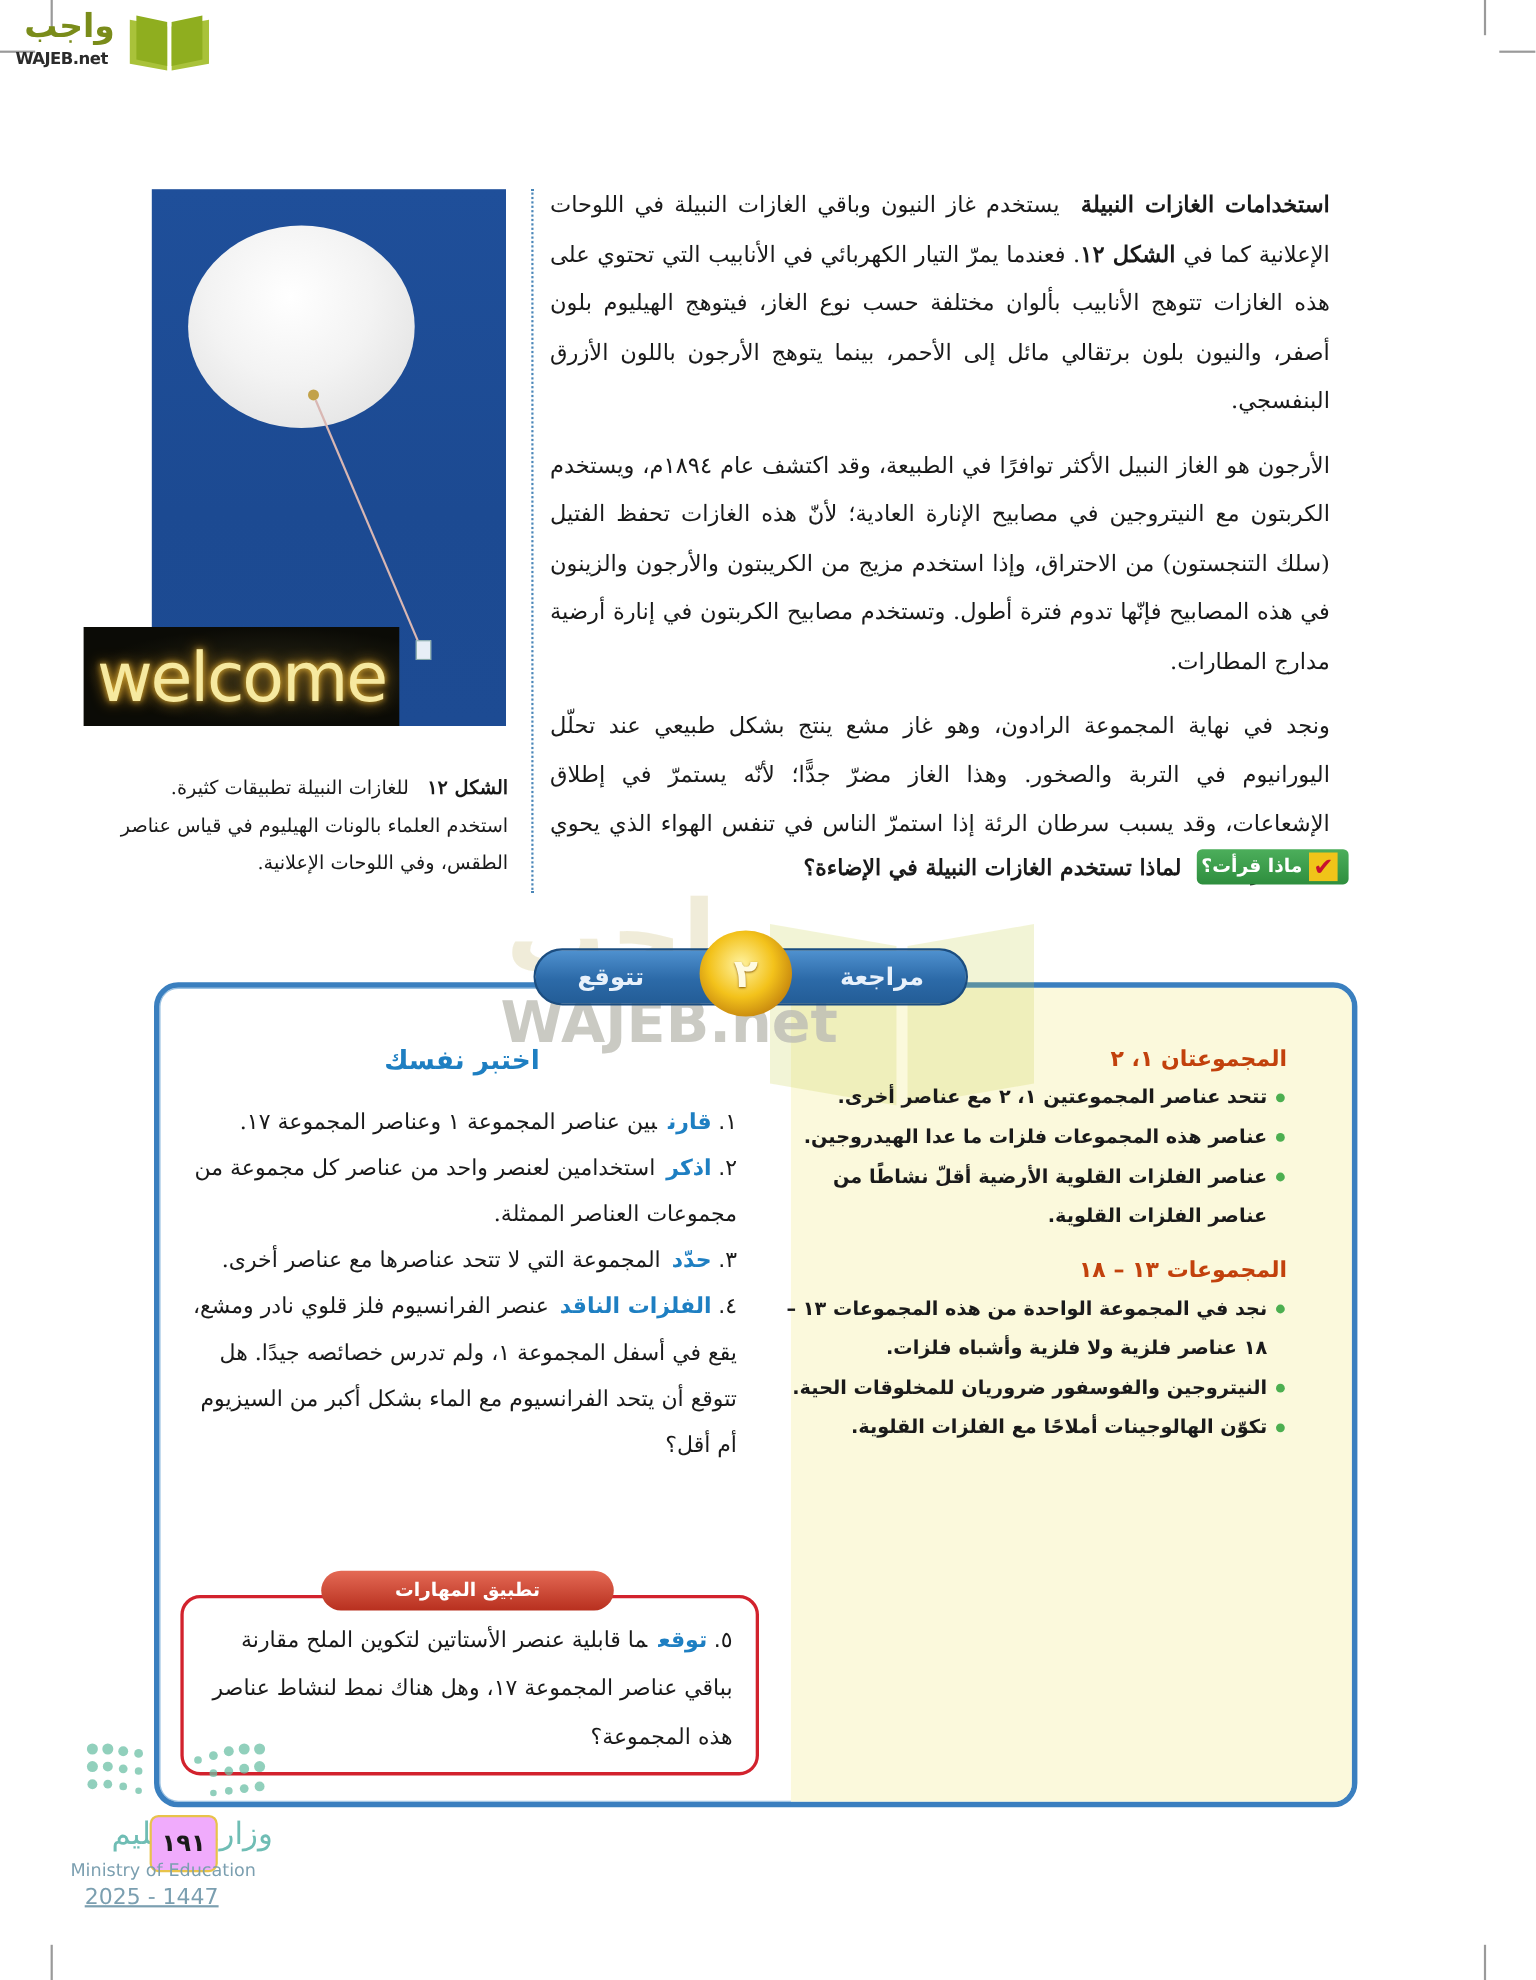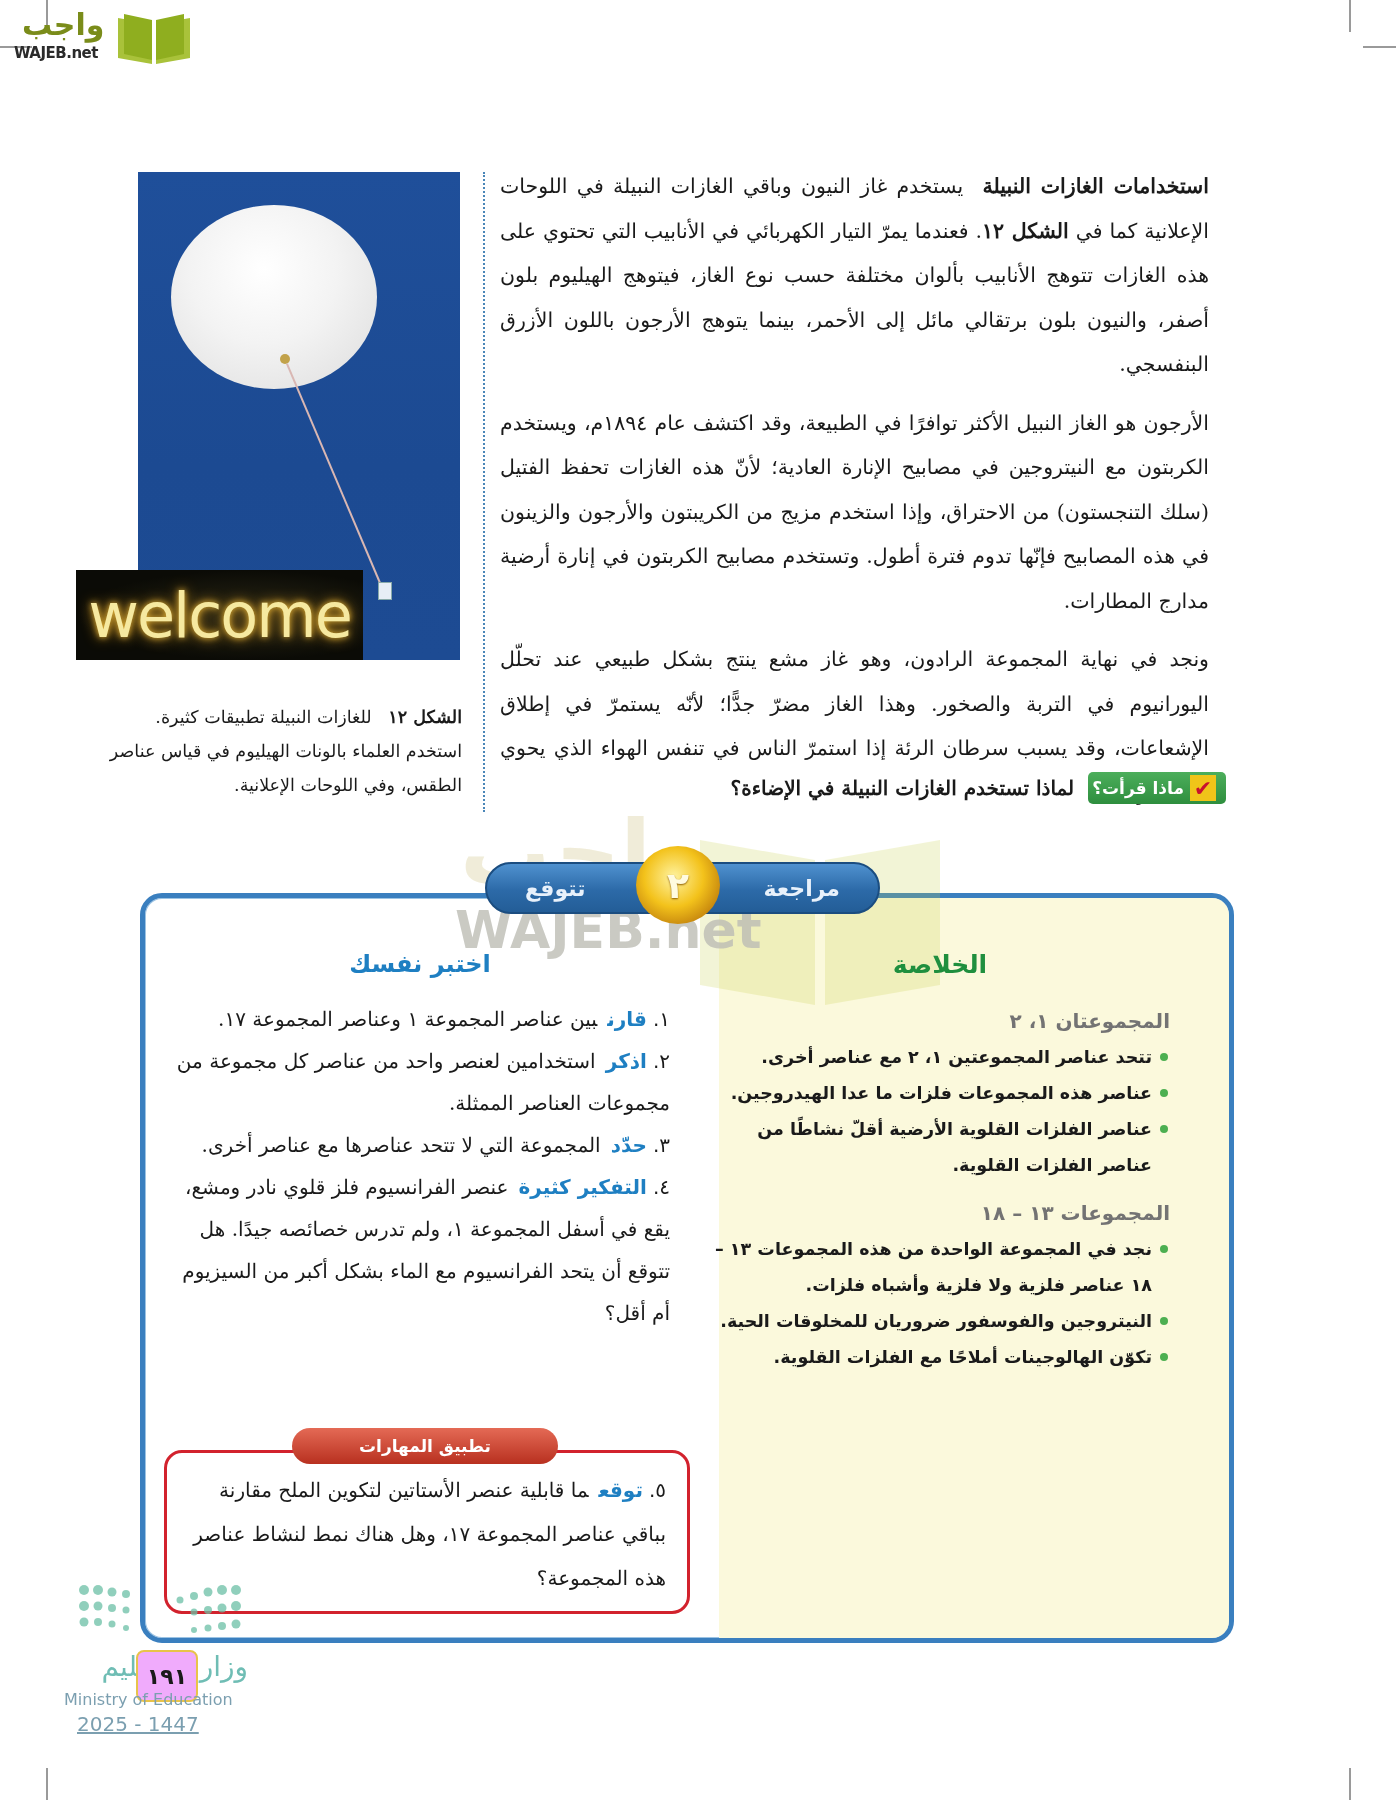--- a/index.html
+++ b/index.html
@@ -47,21 +47,21 @@
          overflow:hidden;box-shadow:0 0 0 1px #9cc3e3 inset;}
   .panel .left-col{position:absolute;right:0;top:0;width:510px;height:100%;background:#fbf9dc;}
   .banner{left:485px;top:862px;width:395px;height:52px;background:linear-gradient(#4f91cf,#2c6aa8 55%,#235d97);
           border-radius:26px;border:2px solid #1b4d80;display:flex;align-items:center;justify-content:space-between;padding:0 38px;box-sizing:border-box;}
   .banner span{font-family:"DejaVu Sans",sans-serif;font-weight:bold;font-size:22px;color:#e8f1fb;}
   .coin{left:636px;top:846px;width:84px;height:78px;border-radius:50%;
         background:radial-gradient(circle at 45% 40%,#fff3a0,#f3c21b 45%,#b8740a 85%,#7a4a06);display:flex;align-items:center;justify-content:center;}
   .coin span{font-family:"DejaVu Sans",sans-serif;font-weight:bold;font-size:36px;color:#fffbe0;text-shadow:0 1px 2px #8a5a00;}
   .sum{left:710px;top:950px;width:460px;direction:rtl;text-align:right;font-family:"DejaVu Sans",sans-serif;}
   .sum h2{margin:0 0 30px 0;text-align:center;color:#1f8f3e;font-size:25px;}
-  .sum h3{margin:0 0 6px 0;color:#737373;font-size:20px;}
+  .sum h3{margin:0 0 6px 0;color:#c2410c;font-size:20px;}
   .sum ul{list-style:none;margin:0 0 18px 0;padding:0;}
   .sum li{font-weight:bold;font-size:17.5px;line-height:36px;position:relative;padding-right:18px;}
   .sum li::before{content:"";position:absolute;right:2px;top:14px;width:8px;height:8px;border-radius:50%;background:#4caf50;}
   .test{left:170px;top:950px;width:500px;direction:rtl;text-align:right;}
   .test h2{margin:0 0 20px 0;text-align:center;color:#1e7fc2;font-family:"DejaVu Sans",sans-serif;font-size:24px;}
   .test ol{list-style:none;margin:0;padding:0;}
   .test li{font-size:20px;line-height:42px;margin-bottom:0;}
   .test .num{font-family:"DejaVu Sans",sans-serif;margin-left:6px;}
   .test .verb{color:#1e7fc2;font-weight:bold;font-family:"DejaVu Sans",sans-serif;margin-left:10px;}
   .skills{left:164px;top:1450px;width:526px;height:164px;border:3px solid #d2222d;border-radius:18px;box-sizing:border-box;}
@@ -144,21 +144,20 @@
 
 <div class="abs banner">
   <span>تتوقع</span>
   <span>مراجعة</span>
 </div>
 <div class="abs coin">
   <span>٢</span>
 </div>
 
 <div class="abs sum">
-  <h2>الخلاصة</h2>
   <h3>المجموعتان ١، ٢</h3>
   <ul>
     <li>تتحد عناصر المجموعتين ١، ٢ مع عناصر أخرى.</li>
     <li>عناصر هذه المجموعات فلزات ما عدا الهيدروجين.</li>
     <li>عناصر الفلزات القلوية الأرضية أقلّ نشاطًا من عناصر الفلزات القلوية.</li>
   </ul>
   <h3>المجموعات ١٣ – ١٨</h3>
   <ul>
     <li>نجد في المجموعة الواحدة من هذه المجموعات ١٣ – ١٨ عناصر فلزية ولا فلزية وأشباه فلزات.</li>
     <li>النيتروجين والفوسفور ضروريان للمخلوقات الحية.</li>
@@ -172,21 +171,21 @@
     <li>
       <span class="num">١.</span><span class="verb">قارن</span><span>بين عناصر المجموعة ١ وعناصر المجموعة ١٧.</span>
     </li>
     <li>
       <span class="num">٢.</span><span class="verb">اذكر</span><span>استخدامين لعنصر واحد من عناصر كل مجموعة من مجموعات العناصر الممثلة.</span>
     </li>
     <li>
       <span class="num">٣.</span><span class="verb">حدّد</span><span>المجموعة التي لا تتحد عناصرها مع عناصر أخرى.</span>
     </li>
     <li>
-      <span class="num">٤.</span><span class="verb">التفكير كثيرة</span><span>عنصر الفرانسيوم فلز قلوي نادر ومشع، يقع في أسفل المجموعة ١، ولم تدرس خصائصه جيدًا. هل تتوقع أن يتحد الفرانسيوم مع الماء بشكل أكبر من السيزيوم أم أقل؟</span>
+      <span class="num">٤.</span><span class="verb">الفلزات الناقد</span><span>عنصر الفرانسيوم فلز قلوي نادر ومشع، يقع في أسفل المجموعة ١، ولم تدرس خصائصه جيدًا. هل تتوقع أن يتحد الفرانسيوم مع الماء بشكل أكبر من السيزيوم أم أقل؟</span>
     </li>
   </ol>
 </div>
 
 <div class="abs skills"></div>
 <div class="abs skills-tab">
   <span>تطبيق المهارات</span>
 </div>
 <div class="abs skills-body test" style="top:1468px;left:186px;width:480px;">
   <span class="num">٥.</span><span class="verb">توقع</span><span>ما قابلية عنصر الأستاتين لتكوين الملح مقارنة بباقي عناصر المجموعة ١٧، وهل هناك نمط لنشاط عناصر هذه المجموعة؟</span>

